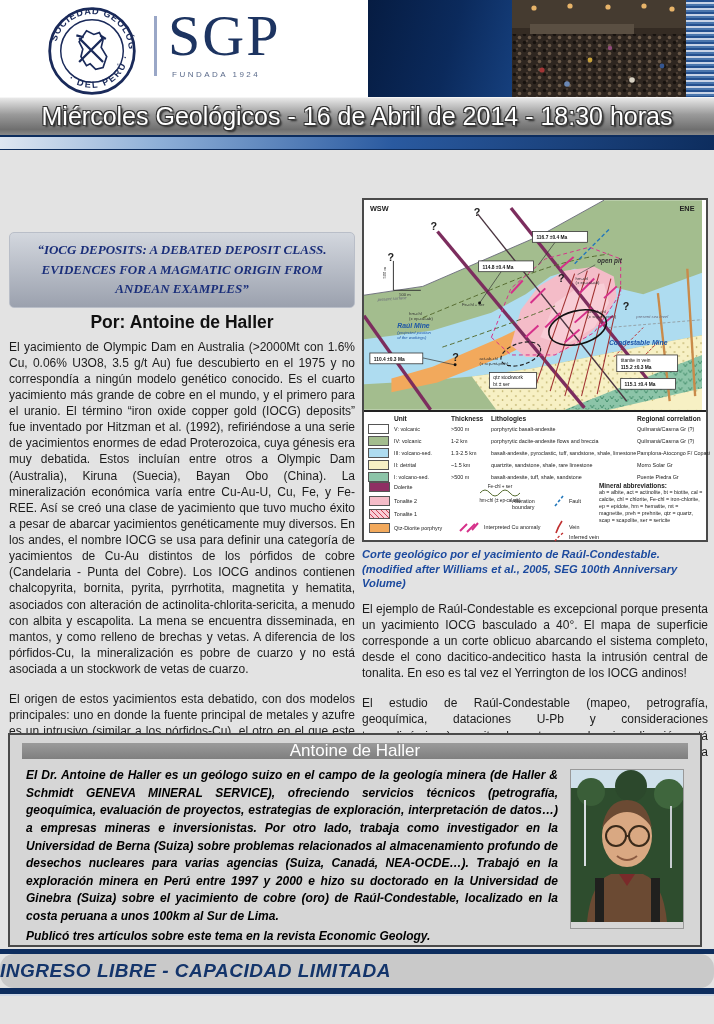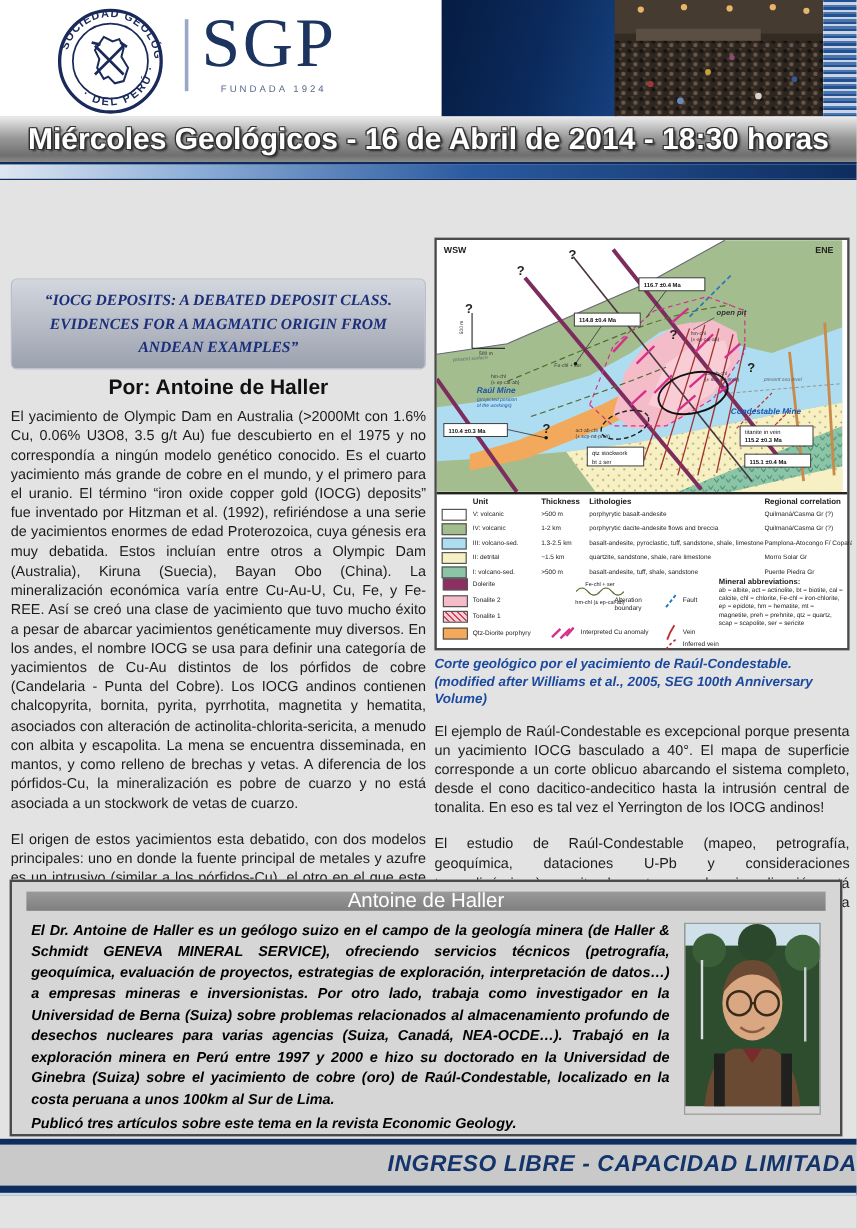--- a/index.html
+++ b/index.html
@@ -4,32 +4,32 @@
 <style>
   html,body{margin:0;padding:0;background:#bfbfbf;}
   .page{position:relative;width:714px;height:1024px;margin:0 auto;background:#e3e3e3;
         font-family:"Liberation Sans",sans-serif;overflow:hidden;}
   
   .top{position:absolute;top:0;left:0;width:714px;height:97px;background:#ffffff;border-bottom:1px solid #aab;}
   .seal{position:absolute;left:46px;top:5px;}
   .logo-divider{position:absolute;left:154px;top:16px;width:3px;height:60px;background:#9aa7c7;}
   .sgp{position:absolute;left:168px;top:2px;font-family:"Liberation Serif",serif;
        font-size:58px;color:#1d3461;letter-spacing:2px;font-weight:normal;text-align:right;}
-  .founded{position:absolute;left:184px;top:70px;font-size:8px;letter-spacing:2.5px;color:#5a6a8a;}
+  .founded{position:absolute;left:172px;top:70px;font-size:8px;letter-spacing:2.5px;color:#5a6a8a;}
   .navy-block{position:absolute;left:368px;top:0;width:146px;height:97px;
        background:linear-gradient(105deg,#061c42,#0b2a5c 55%,#16407e);}
   .crowd{position:absolute;left:512px;top:0;width:174px;height:97px;}
   .stripes{position:absolute;left:686px;top:0;width:28px;height:97px;
        background:repeating-linear-gradient(to bottom,#24508f 0 2px,#c7d3e6 2px 4px,#4a76ad 4px 6px);}
   
   .banner-gray{position:absolute;top:97px;left:0;width:714px;height:37px;
        background:linear-gradient(to bottom,#e8e8e8,#9a9a9a 45%,#6f6f6f 85%,#8a8a8a);
        border-top:1px solid #f5f5f5;border-bottom:1px solid #4c4c4c;
        display:flex;align-items:center;justify-content:center;}
-  .banner-gray span{font-size:25px;font-weight:bold;color:#fff;
+  .banner-gray span{font-size:25px;font-weight:normal;color:#fff;
        text-shadow:-1px -1px 0 #333,1px -1px 0 #333,-1px 1px 0 #333,2px 2px 2px #222;}
   .blue-stripe{position:absolute;top:135px;left:0;width:714px;height:12px;
        background:linear-gradient(100deg,#dfe7f2,#8fb0d8 22%,#2a5aa0 55%,#0d2d5e);
        border-top:2px solid #0d2d5e;border-bottom:1px solid #0d2d5e;}
   .invitation{position:absolute;top:162px;left:0;width:714px;text-align:center;
        font-size:16.5px;color:#111;}
   
   .col-left{position:absolute;left:9px;top:198px;width:346px;}
   .col-right{position:absolute;left:362px;top:198px;width:346px;}
   .title-box{background:linear-gradient(to bottom,#d3d7de,#9ba1ae);border-radius:5px;
@@ -66,21 +66,21 @@
        background:#d6d6d6;box-sizing:border-box;}
   .bio-header{margin:8px 12px 6px;height:16px;background:linear-gradient(to bottom,#9a9a9a,#7f7f7f);
        display:flex;align-items:center;justify-content:center;color:#fff;font-size:17px;}
   .bio-content{padding:2px 16px 0 16px;font-size:12px;font-weight:bold;font-style:italic;
        color:#000000;line-height:1.47;text-align:justify;}
   .bio-photo{float:right;margin:2px 0 4px 12px;border:1px solid #999;}
   .bio-content p{margin:0 0 2px;}
   
   .bar-navy-a{position:absolute;left:0;top:949px;width:714px;height:5px;background:#0d2d5e;}
   .ingreso{position:absolute;left:0;top:954px;width:714px;height:34px;background:#c9c9c9;
-       display:flex;align-items:center;justify-content:flex-end;}
+       display:flex;align-items:center;justify-content:flex-start;border-radius:14px;}
   .ingreso span{font-size:19px;font-weight:bold;font-style:italic;color:#14356b;letter-spacing:0.5px;}
   .bar-navy-b{position:absolute;left:0;top:988px;width:714px;height:6px;background:#0d2d5e;border-bottom:2px solid #cfd8e6;}
   .footer{position:absolute;left:0;top:996px;width:714px;height:28px;background:#0d2d5e;
        display:flex;align-items:center;justify-content:center;}
   .footer span{color:#fff;font-size:16px;font-weight:bold;}
 </style>
 </head>
 <body>
 
 <div class="page">

